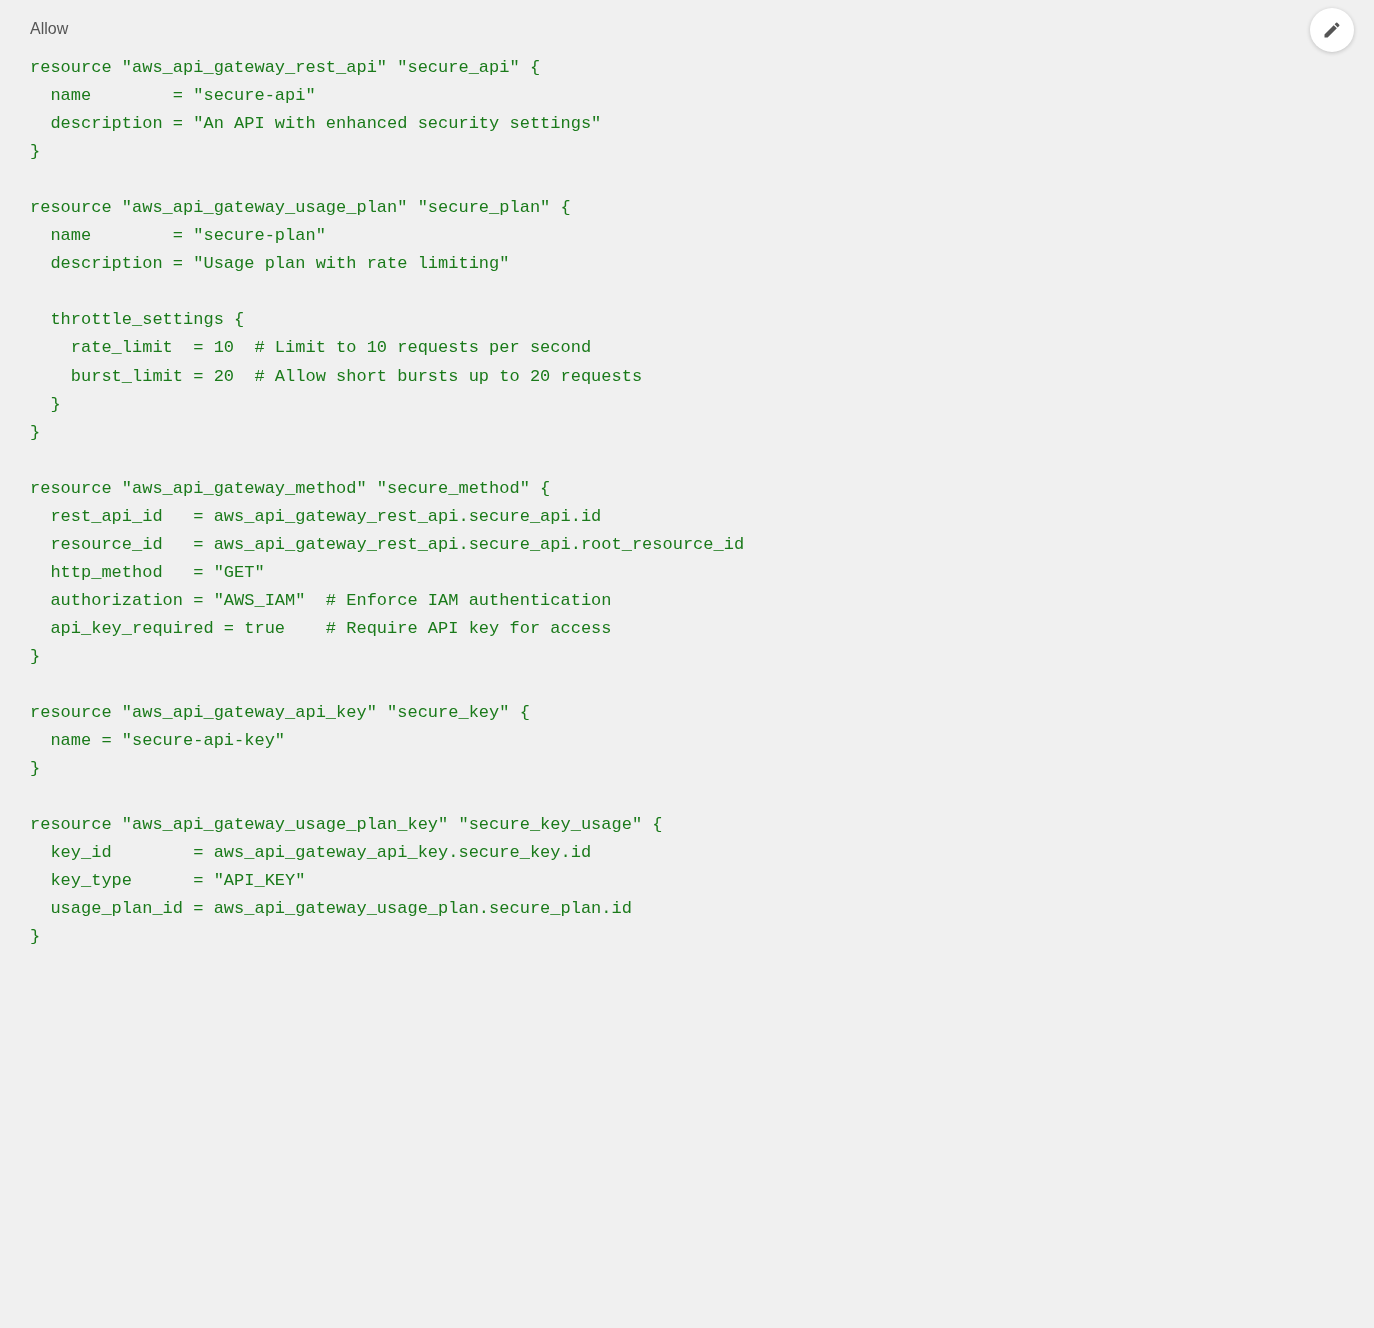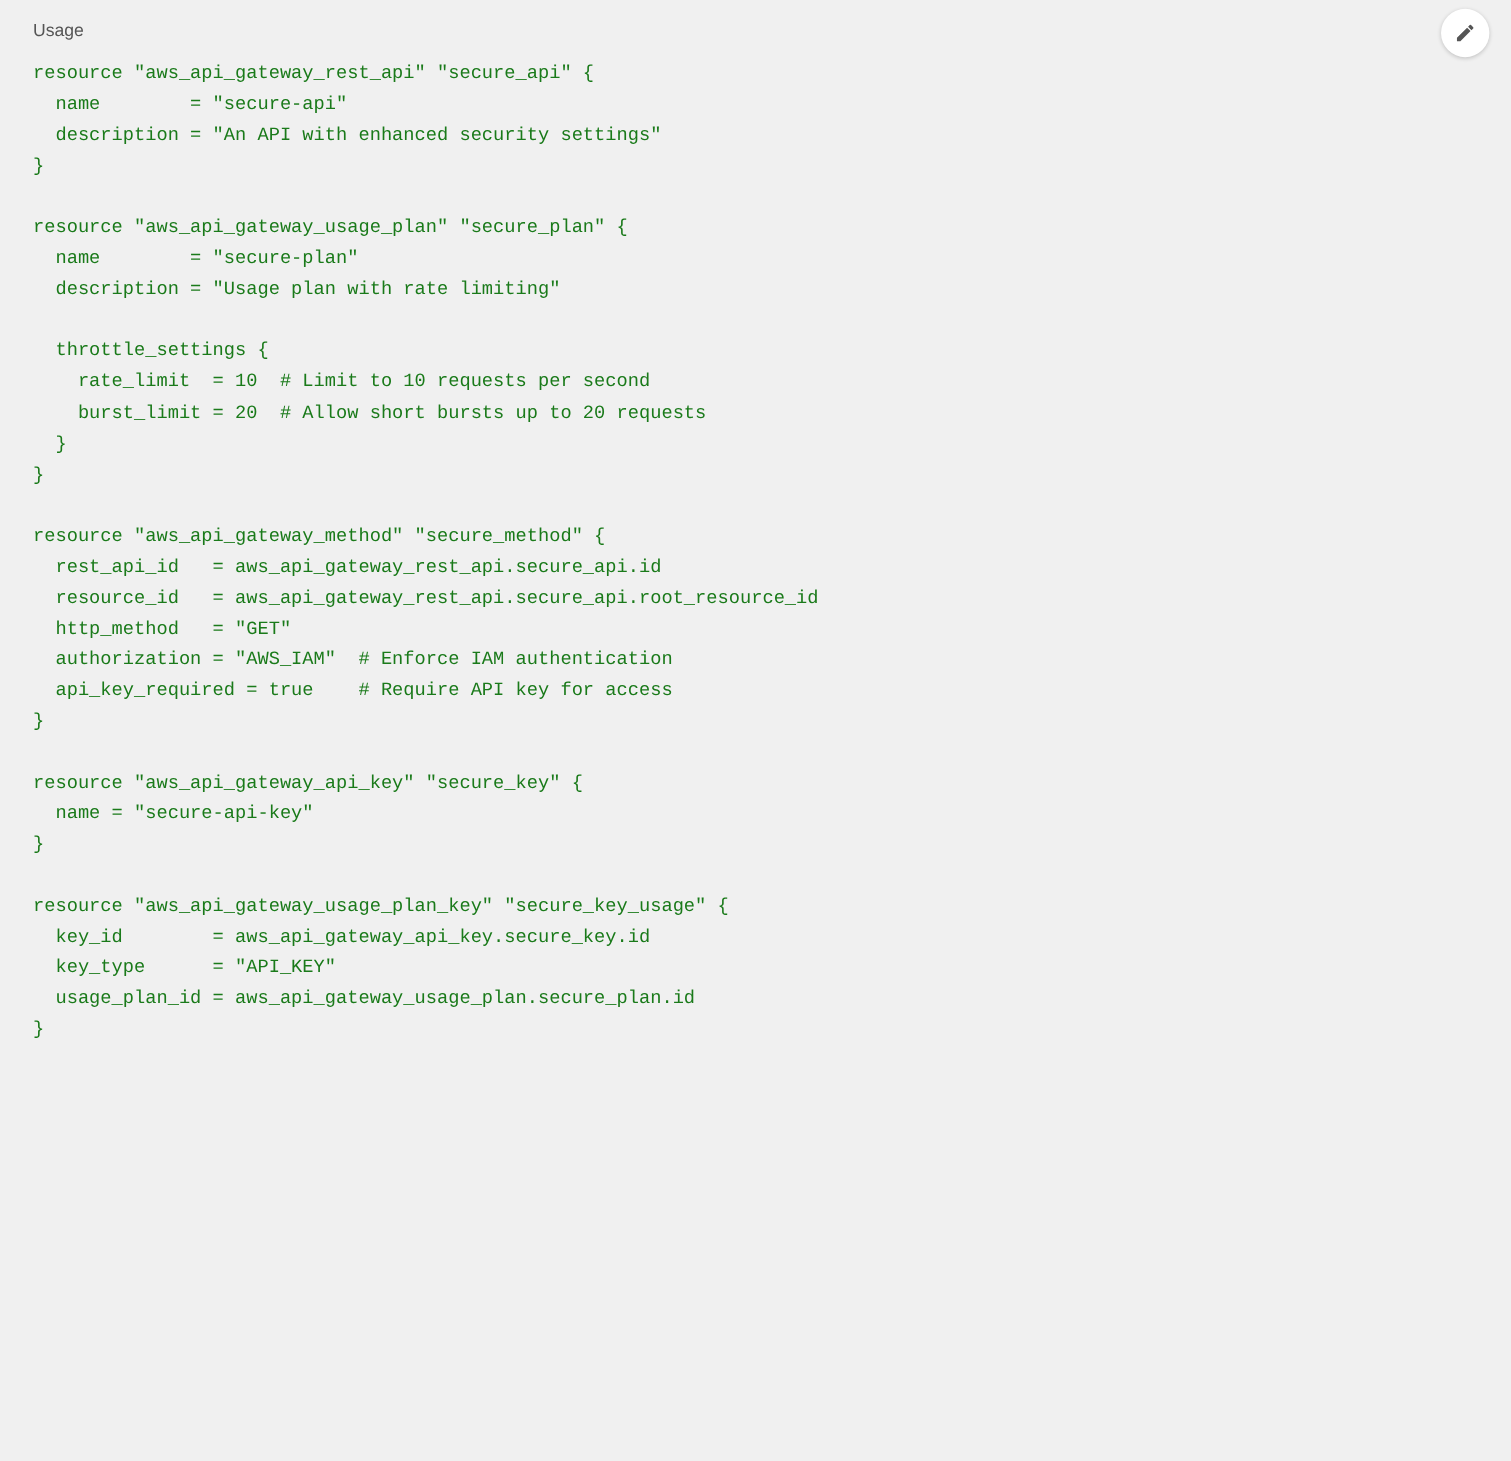--- a/index.html
+++ b/index.html
@@ -63,21 +63,21 @@
 <body>
 
 <div class="container">
 
   <button class="edit-button">
     <svg viewBox="0 0 24 24">
       <path d="M3 17.25V21h3.75L17.81 9.94l-3.75-3.75L3 17.25zM20.71 7.04a1 1 0 0 0 0-1.41l-2.34-2.34a1 1 0 0 0-1.41 0l-1.83 1.83 3.75 3.75 1.83-1.83z"></path>
     </svg>
   </button>
 
-  <div class="unset-label">Usage</div>
+  <div class="unset-label">Allow</div>
 
   <div class="code-block" id="code-output">resource "aws_api_gateway_rest_api" "secure_api" {
   name        = "secure-api"
   description = "An API with enhanced security settings"
 }
 
 resource "aws_api_gateway_usage_plan" "secure_plan" {
   name        = "secure-plan"
   description = "Usage plan with rate limiting"
 

